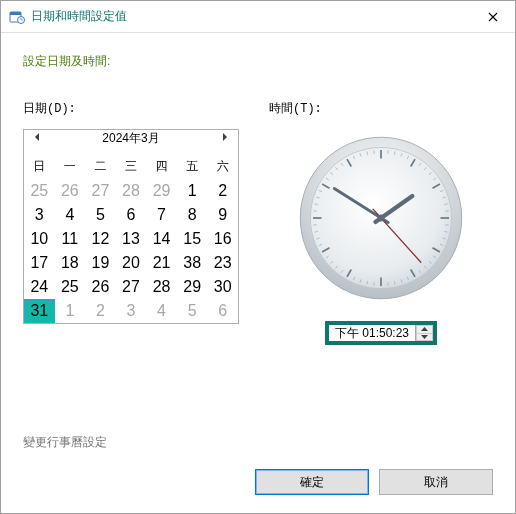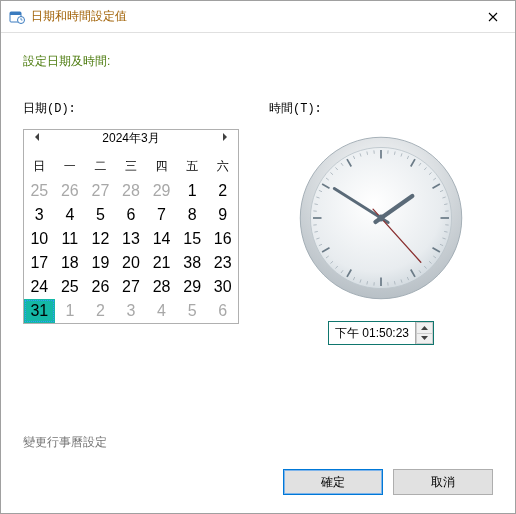--- a/index.html
+++ b/index.html
@@ -1,20 +1,20 @@
 <!DOCTYPE html>
 <html><head>
 <meta charset="utf-8">
 <style>
   * { box-sizing: border-box; margin: 0; padding: 0; font-family: "Microsoft JhengHei", "Segoe UI", sans-serif; }
   body { background: #fff; width: 516px; height: 514px; }
   .window { width: 516px; height: 514px; border: 1px solid #a0a0a0; display: flex; flex-direction: column; background: #fff; }
   .titlebar { height: 32px; display: flex; align-items: center; padding: 0 0 0 8px; border-bottom: 1px solid #e0e0e0; }
   .titlebar .icon { width: 16px; height: 16px; margin-right: 6px; }
-  .titlebar .title { font-size: 12px; color: #a16207; flex: 1; }
+  .titlebar .title { font-size: 12px; color: #0f766e; flex: 1; }
   .titlebar .close { width: 44px; height: 30px; display: flex; align-items: center; justify-content: center; }
   .titlebar .close svg { width: 10px; height: 10px; stroke: #000; }
   .body { flex: 1; padding: 20px 22px 18px 22px; display: flex; flex-direction: column; position: relative; }
   .setlabel { font-size: 12px; color: #4d7c0f; margin-bottom: 30px; }
   .row { display: flex; gap: 30px; }
   .col { display: flex; flex-direction: column; }
   .col-date { width: 216px; }
   .col-time { flex: 1; align-items: center; }
   .seclabel { font-size: 12px; color: #000; margin-bottom: 12px; font-family: Liberation Mono, monospace; }
   .col-time .seclabel { align-self: flex-start; }
@@ -24,31 +24,31 @@
   .cal-arrow { width: 14px; height: 14px; display: flex; align-items: center; justify-content: center; cursor: default; }
   .cal-title { flex: 1; text-align: center; font-size: 12px; }
   .cal-grid { display: grid; grid-template-columns: repeat(7, 1fr); }
   .cal-dow { text-align: center; font-size: 12px; padding: 2px 0 4px 0; color: #000; }
   .cal-day { text-align: center; font-size: 16px; padding: 3px 0; color: #000; }
   .cal-day.grey { color: #a8a8a8; }
   .cal-day.selected { background: #14b8a6; outline: 1px dotted #3399ff; outline-offset: -2px; }
   
   .clockwrap { width: 170px; height: 170px; position: relative; margin-top: 4px; }
   .clockwrap svg { width: 100%; height: 100%; }
-  .time-edit { margin-top: 18px; display: flex; align-items: stretch; height: 24px; border: 1px solid #0f766e; background: #fff; }
+  .time-edit { margin-top: 18px; display: flex; align-items: stretch; height: 24px; border: 4px solid #0f766e; background: #fff; }
   .time-text { padding: 0 6px; font-size: 12px; display: flex; align-items: center; font-family: "Segoe UI", sans-serif; }
   .spinner { width: 18px; border-left: 1px solid #aaa; display: flex; flex-direction: column; }
   .spin-btn { flex: 1; display: flex; align-items: center; justify-content: center; background: #f0f0f0; border: 1px solid #ccc; margin: 0; }
   .spin-btn:first-child { border-bottom: none; }
   .spin-btn svg { width: 7px; height: 4px; }
   
   .link { color: #737373; font-size: 12px; margin-top: auto; cursor: default; }
   
   .footer { display: flex; justify-content: flex-end; gap: 10px; padding: 0 22px 18px 22px; }
-  .btn { width: 100px; height: 26px; border: 1px solid #aeaeae; background: #e1e1e1; font-size: 12px; display: flex; align-items: center; justify-content: center; }
+  .btn { width: 114px; height: 26px; border: 1px solid #aeaeae; background: #e1e1e1; font-size: 12px; display: flex; align-items: center; justify-content: center; }
   .btn.default { border: 1px solid #0078d7; box-shadow: inset 0 0 0 1px #7eb4ea; }
 </style>
 </head>
 <body>
 
 <div class="window">
   <div class="titlebar">
     <span class="icon">
       <svg viewBox="0 0 16 16">
           <rect x="1" y="3" width="11" height="10" rx="1" fill="#fff" stroke="#3a7bbf" stroke-width="1"></rect>

